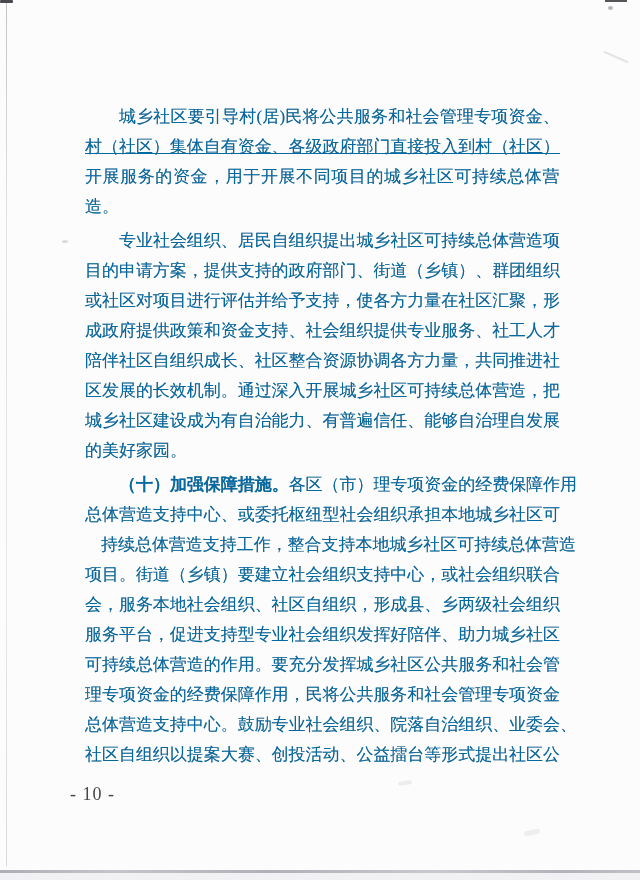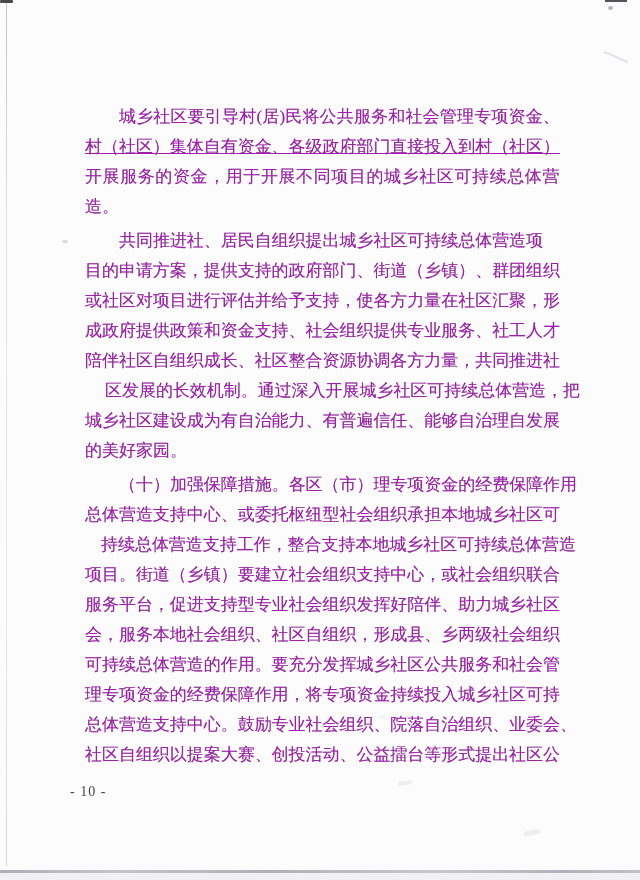--- a/index.html
+++ b/index.html
@@ -7,38 +7,38 @@
     position:relative;
     width:640px;height:880px;
     background:#fcfcfd;
     overflow:hidden;
     font-family:"Liberation Serif","DejaVu Serif",serif;
   }
   .doc-body{
     position:absolute;
     left:85px;top:102px;
     width:475px;
-    color:#a21caf;
+    color:#0369a1;
     font-size:17px;
     text-shadow:0 0 0.4px rgba(62,62,66,0.45);
   }
   .paragraph{margin:0;}
   .paragraph + .paragraph{margin-top:4px;}
   .line{
     height:30px;line-height:30px;
     white-space:nowrap;
     overflow:visible;
   }
   .line.indent{padding-left:34px;}
   .line .seg{display:inline;}
-  .line .seg.bold{font-weight:400;margin-top:17px;}
+  .line .seg.bold{font-weight:700;margin-top:17px;}
   .page-number{
     position:absolute;
     left:70px;top:784px;
-    font-size:14px;
+    font-size:18px;
     letter-spacing:1px;
     color:#47474b;
   }
   
   .artifact{position:absolute;pointer-events:none;}
   .edge-line-left{
     left:6px;top:0;width:1px;height:866px;
     background:linear-gradient(#b8b8be,#dcdce0 25%,#e3e3e7 70%,#d2d2d7);
     opacity:.85;
   }
@@ -72,38 +72,38 @@
   <div class="artifact bottom-below"></div>
 
   <div class="doc-body">
       <div class="paragraph">
         <div class="line indent"><span class="inner" style="letter-spacing: 0.173032px;"><span class="seg">城乡社区要引导村(居)民将公共服务和社会管理专项资金、</span></span></div>
         <div class="line"><span class="inner" style="letter-spacing: -0.0357143px; text-decoration: underline;"><span class="seg">村（社区）集体自有资金、各级政府部门直接投入到村（社区）</span></span></div>
         <div class="line"><span class="inner" style="letter-spacing: 0.592593px;"><span class="seg">开展服务的资金，用于开展不同项目的城乡社区可持续总体营</span></span></div>
         <div class="line"><span class="inner"><span class="seg">造。</span></span></div>
       </div>
       <div class="paragraph">
-        <div class="line indent"><span class="inner" style="letter-spacing: -0.0384615px;"><span class="seg">共同推进社、居民自组织提出城乡社区可持续总体营造项</span></span></div>
+        <div class="line indent"><span class="inner" style="letter-spacing: -0.0384615px;"><span class="seg">专业社会组织、居民自组织提出城乡社区可持续总体营造项</span></span></div>
         <div class="line"><span class="inner" style="letter-spacing: -0.0357143px;"><span class="seg">目的申请方案，提供支持的政府部门、街道（乡镇）、群团组织</span></span></div>
         <div class="line"><span class="inner" style="letter-spacing: -0.0357143px;"><span class="seg">或社区对项目进行评估并给予支持，使各方力量在社区汇聚，形</span></span></div>
         <div class="line"><span class="inner" style="letter-spacing: -0.0357143px;"><span class="seg">成政府提供政策和资金支持、社会组织提供专业服务、社工人才</span></span></div>
         <div class="line"><span class="inner" style="letter-spacing: -0.0357143px;"><span class="seg">陪伴社区自组织成长、社区整合资源协调各方力量，共同推进社</span></span></div>
-        <div class="line"><span class="inner" style="letter-spacing: -0.0357143px; margin-left: 20px;"><span class="seg">区发展的长效机制。通过深入开展城乡社区可持续总体营造，把</span></span></div>
+        <div class="line"><span class="inner" style="letter-spacing: -0.0357143px;"><span class="seg">区发展的长效机制。通过深入开展城乡社区可持续总体营造，把</span></span></div>
         <div class="line"><span class="inner" style="letter-spacing: -0.0357143px;"><span class="seg">城乡社区建设成为有自治能力、有普遍信任、能够自治理自发展</span></span></div>
         <div class="line"><span class="inner"><span class="seg">的美好家园。</span></span></div>
       </div>
       <div class="paragraph">
         <div class="line indent"><span class="inner" style="letter-spacing: -0.0384615px;"><span class="seg bold">（十）加强保障措施。</span><span class="seg">各区（市）理专项资金的经费保障作用</span></span></div>
         <div class="line"><span class="inner" style="letter-spacing: -0.0357143px;"><span class="seg">总体营造支持中心、或委托枢纽型社会组织承担本地城乡社区可</span></span></div>
         <div class="line"><span class="inner" style="letter-spacing: -0.0357143px; margin-left: 16px;"><span class="seg">持续总体营造支持工作，整合支持本地城乡社区可持续总体营造</span></span></div>
         <div class="line"><span class="inner" style="letter-spacing: -0.0357143px;"><span class="seg">项目。街道（乡镇）要建立社会组织支持中心，或社会组织联合</span></span></div>
+        <div class="line"><span class="inner" style="letter-spacing: -0.0357143px;"><span class="seg">会，服务本地社会组织、社区自组织，形成县、乡两级社会组织</span></span></div>
         <div class="line"><span class="inner" style="letter-spacing: -0.0357143px;"><span class="seg">服务平台，促进支持型专业社会组织发挥好陪伴、助力城乡社区</span></span></div>
-        <div class="line"><span class="inner" style="letter-spacing: -0.0357143px;"><span class="seg">会，服务本地社会组织、社区自组织，形成县、乡两级社会组织</span></span></div>
         <div class="line"><span class="inner" style="letter-spacing: -0.0357143px; text-align: center;"><span class="seg">可持续总体营造的作用。要充分发挥城乡社区公共服务和社会管</span></span></div>
-        <div class="line"><span class="inner" style="letter-spacing: -0.0357143px;"><span class="seg">理专项资金的经费保障作用，将专项资金持续投入城乡社区可持</span></span></div>
+        <div class="line"><span class="inner" style="letter-spacing: -0.0357143px;"><span class="seg">理专项资金的经费保障作用，民将公共服务和社会管理专项资金</span></span></div>
         <div class="line"><span class="inner" style="letter-spacing: -0.0357143px;"><span class="seg">总体营造支持中心。鼓励专业社会组织、院落自治组织、业委会、</span></span></div>
         <div class="line"><span class="inner" style="letter-spacing: -0.0357143px;"><span class="seg">社区自组织以提案大赛、创投活动、公益擂台等形式提出社区公</span></span></div>
       </div>
     </div>
 
   <div class="page-number">- 10 -</div>
 
 </div>
 
 </body></html>

